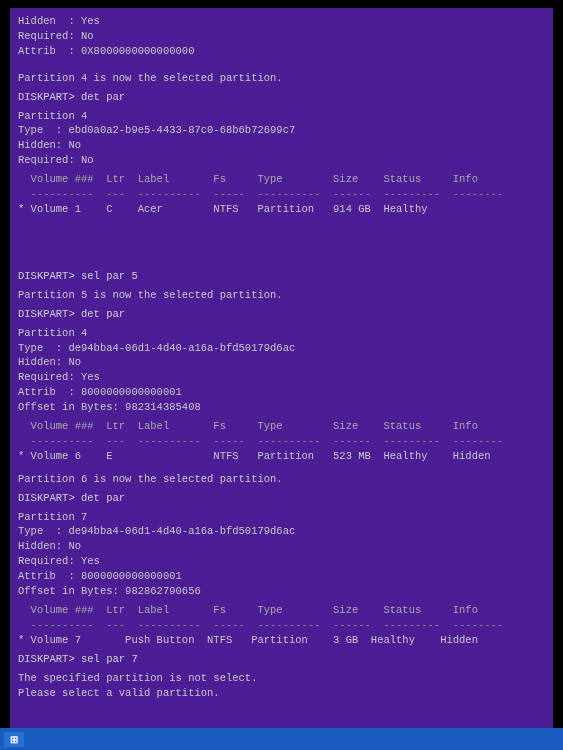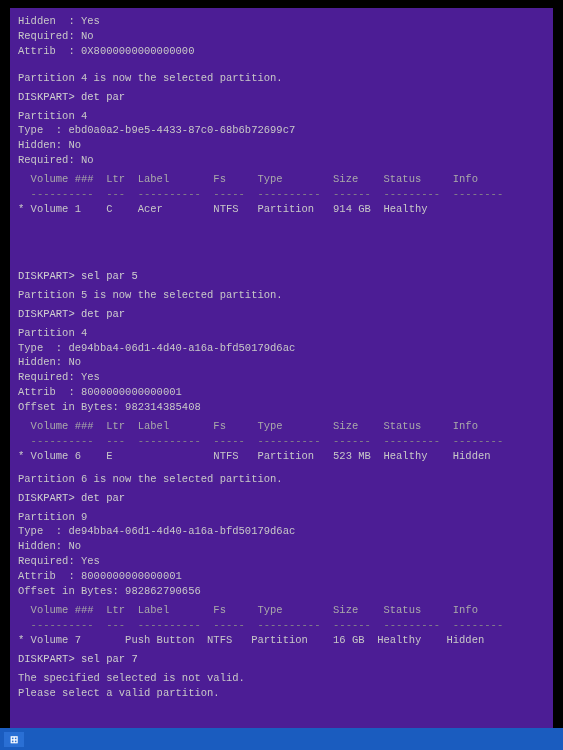--- a/index.html
+++ b/index.html
@@ -100,33 +100,33 @@
     <span class="blank"></span>
     <span class="line" style="color: rgb(170, 170, 170);">  Volume ###  Ltr  Label       Fs     Type        Size    Status     Info</span>
     <span class="line" style="color: rgb(136, 136, 136);">  ----------  ---  ----------  -----  ----------  ------  ---------  --------</span>
     <span class="line" style="color: rgb(200, 200, 200);">* Volume 6    E                NTFS   Partition   523 MB  Healthy    Hidden</span>
     <span class="blank"></span>
     <span class="blank"></span>
     <span class="line">Partition 6 is now the selected partition.</span>
     <span class="blank"></span>
     <span class="line" style="color: rgb(208, 208, 208);">DISKPART&gt; det par</span>
     <span class="blank"></span>
-    <span class="line">Partition 9</span>
+    <span class="line">Partition 7</span>
     <span class="line">Type  : de94bba4-06d1-4d40-a16a-bfd50179d6ac</span>
     <span class="line">Hidden: No</span>
     <span class="line">Required: Yes</span>
     <span class="line">Attrib  : 8000000000000001</span>
     <span class="line">Offset in Bytes: 982862790656</span>
     <span class="blank"></span>
     <span class="line" style="color: rgb(170, 170, 170);">  Volume ###  Ltr  Label       Fs     Type        Size    Status     Info</span>
     <span class="line" style="color: rgb(136, 136, 136);">  ----------  ---  ----------  -----  ----------  ------  ---------  --------</span>
-    <span class="line" style="color: rgb(200, 200, 200);">* Volume 7       Push Button  NTFS   Partition    16 GB  Healthy    Hidden</span>
+    <span class="line" style="color: rgb(200, 200, 200);">* Volume 7       Push Button  NTFS   Partition    3 GB  Healthy    Hidden</span>
     <span class="blank"></span>
     <span class="line" style="color: rgb(208, 208, 208);">DISKPART&gt; sel par 7</span>
     <span class="blank"></span>
-    <span class="line">The specified selected is not valid.</span>
+    <span class="line">The specified partition is not select.</span>
     <span class="line">Please select a valid partition.</span>
     <span class="blank"></span>
   </div>
 
 <div class="taskbar">
   <button class="start-btn">⊞</button>
 </div>
 
 </body></html>

